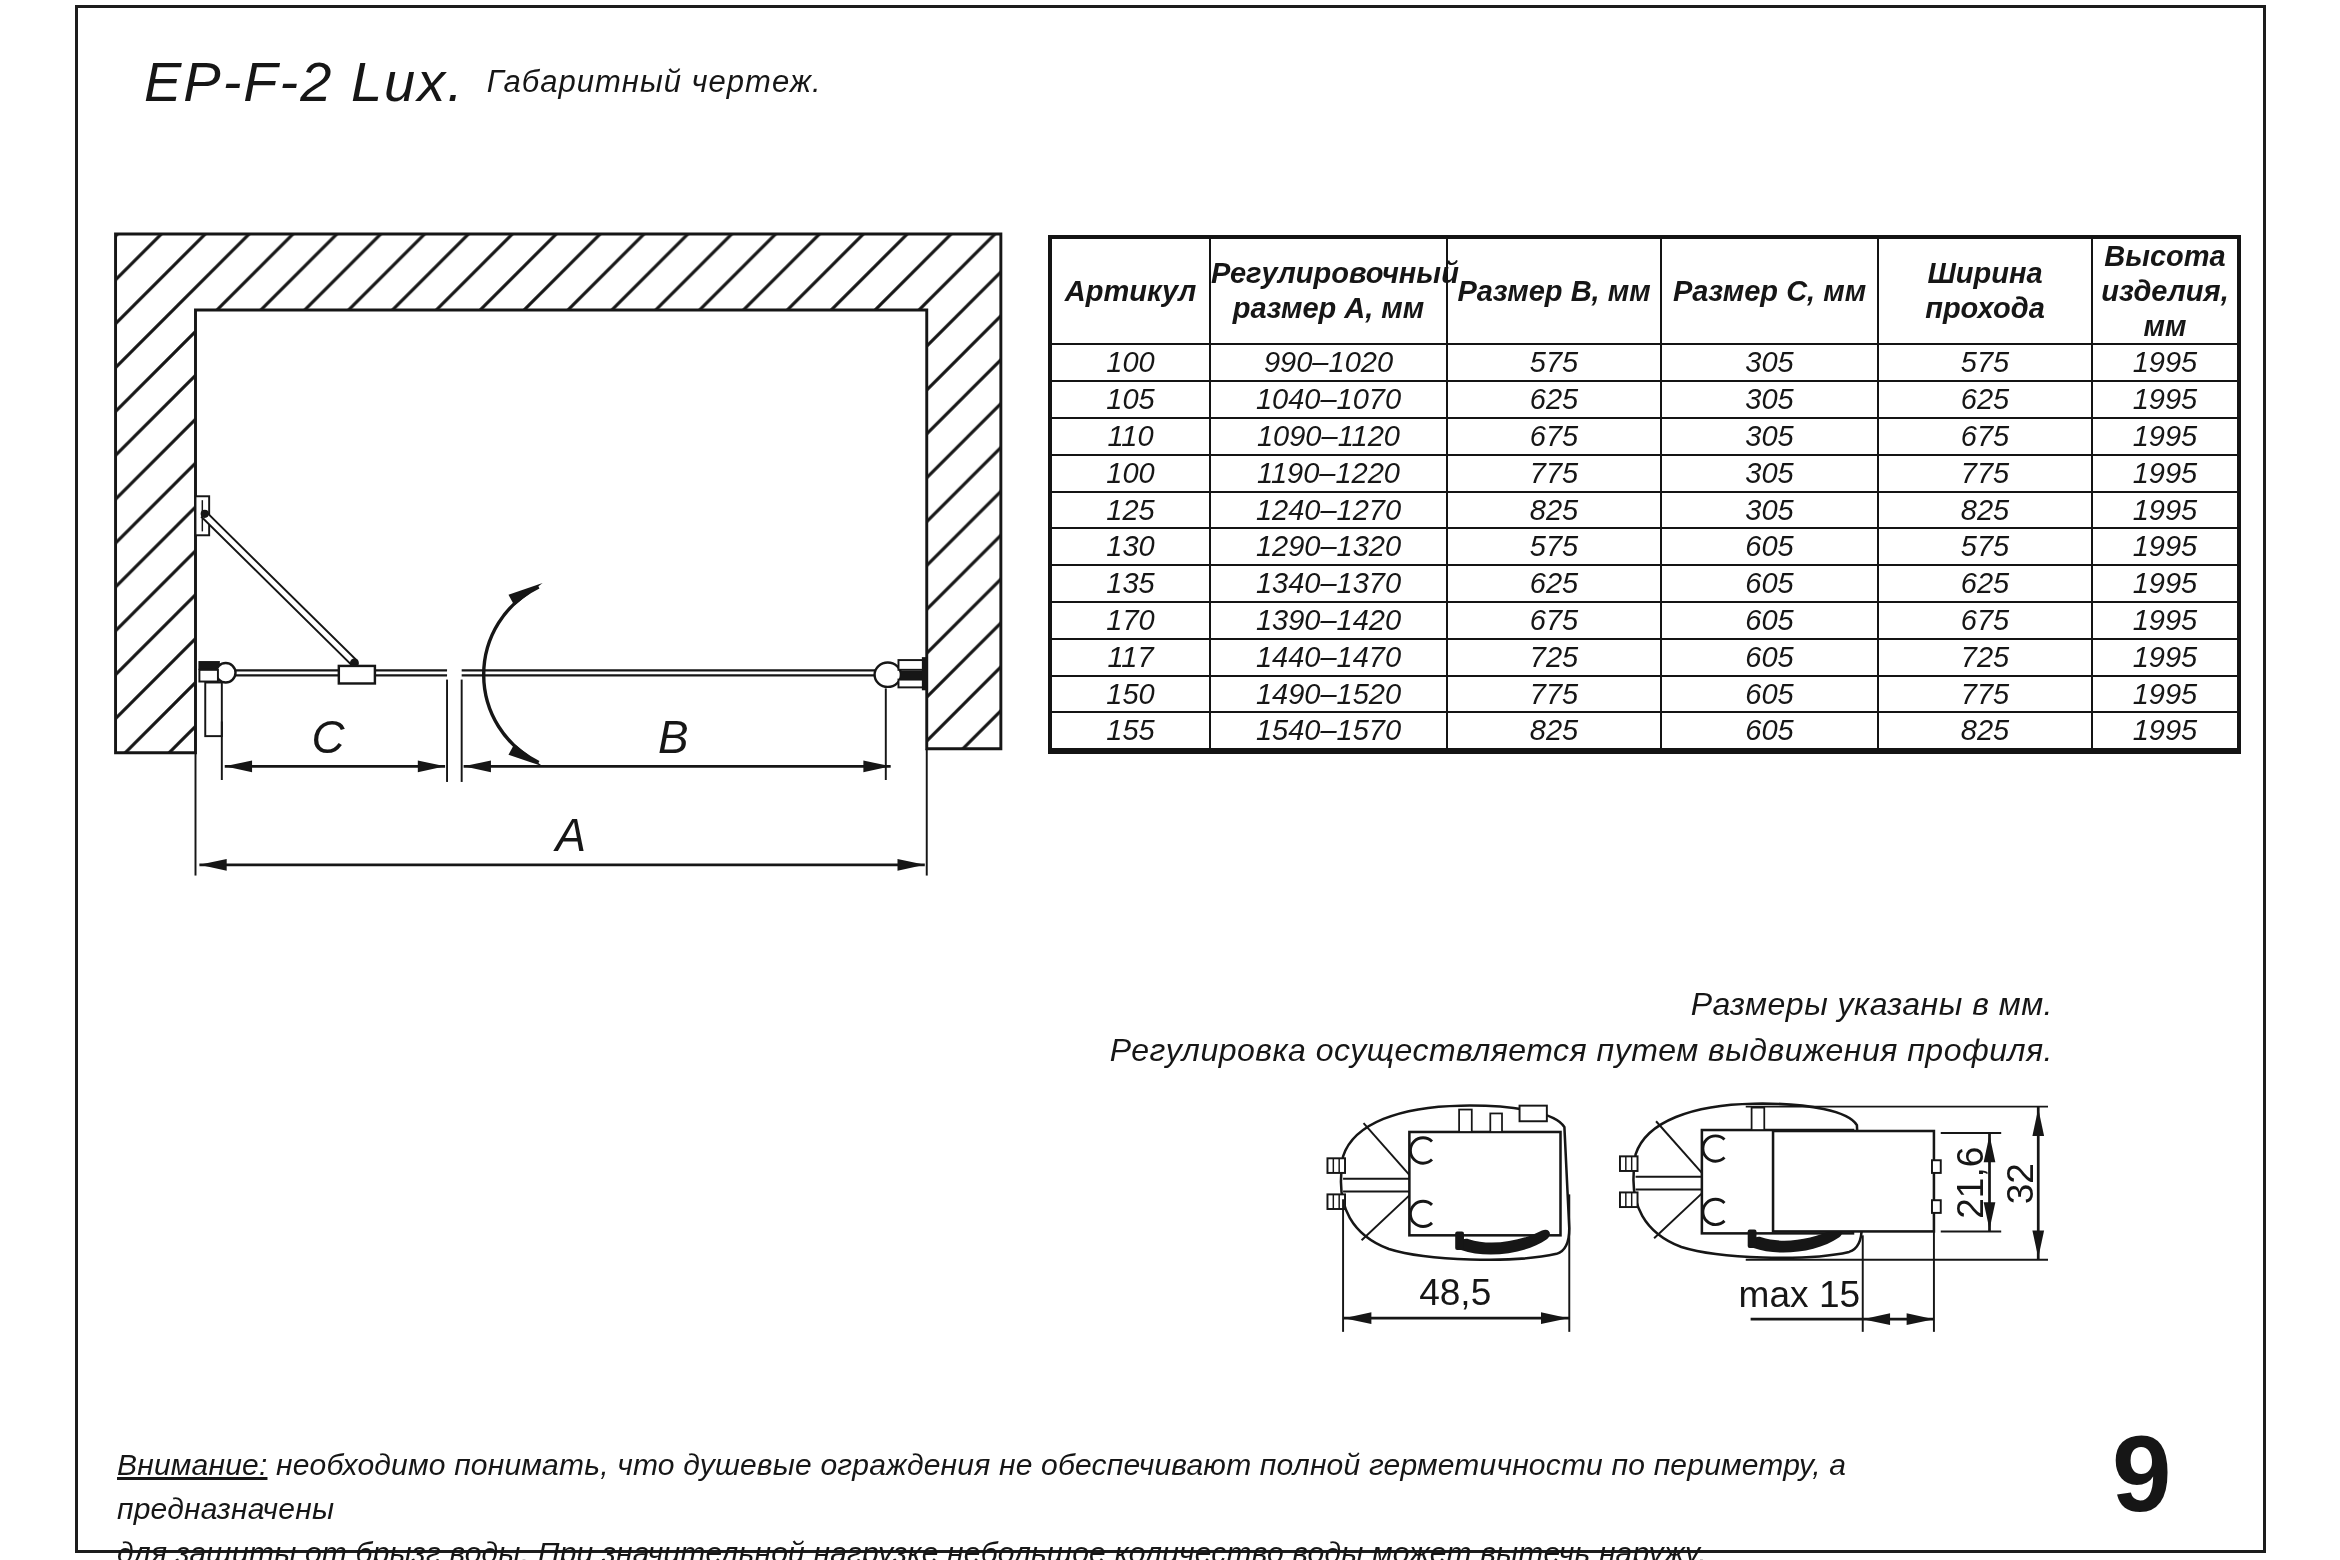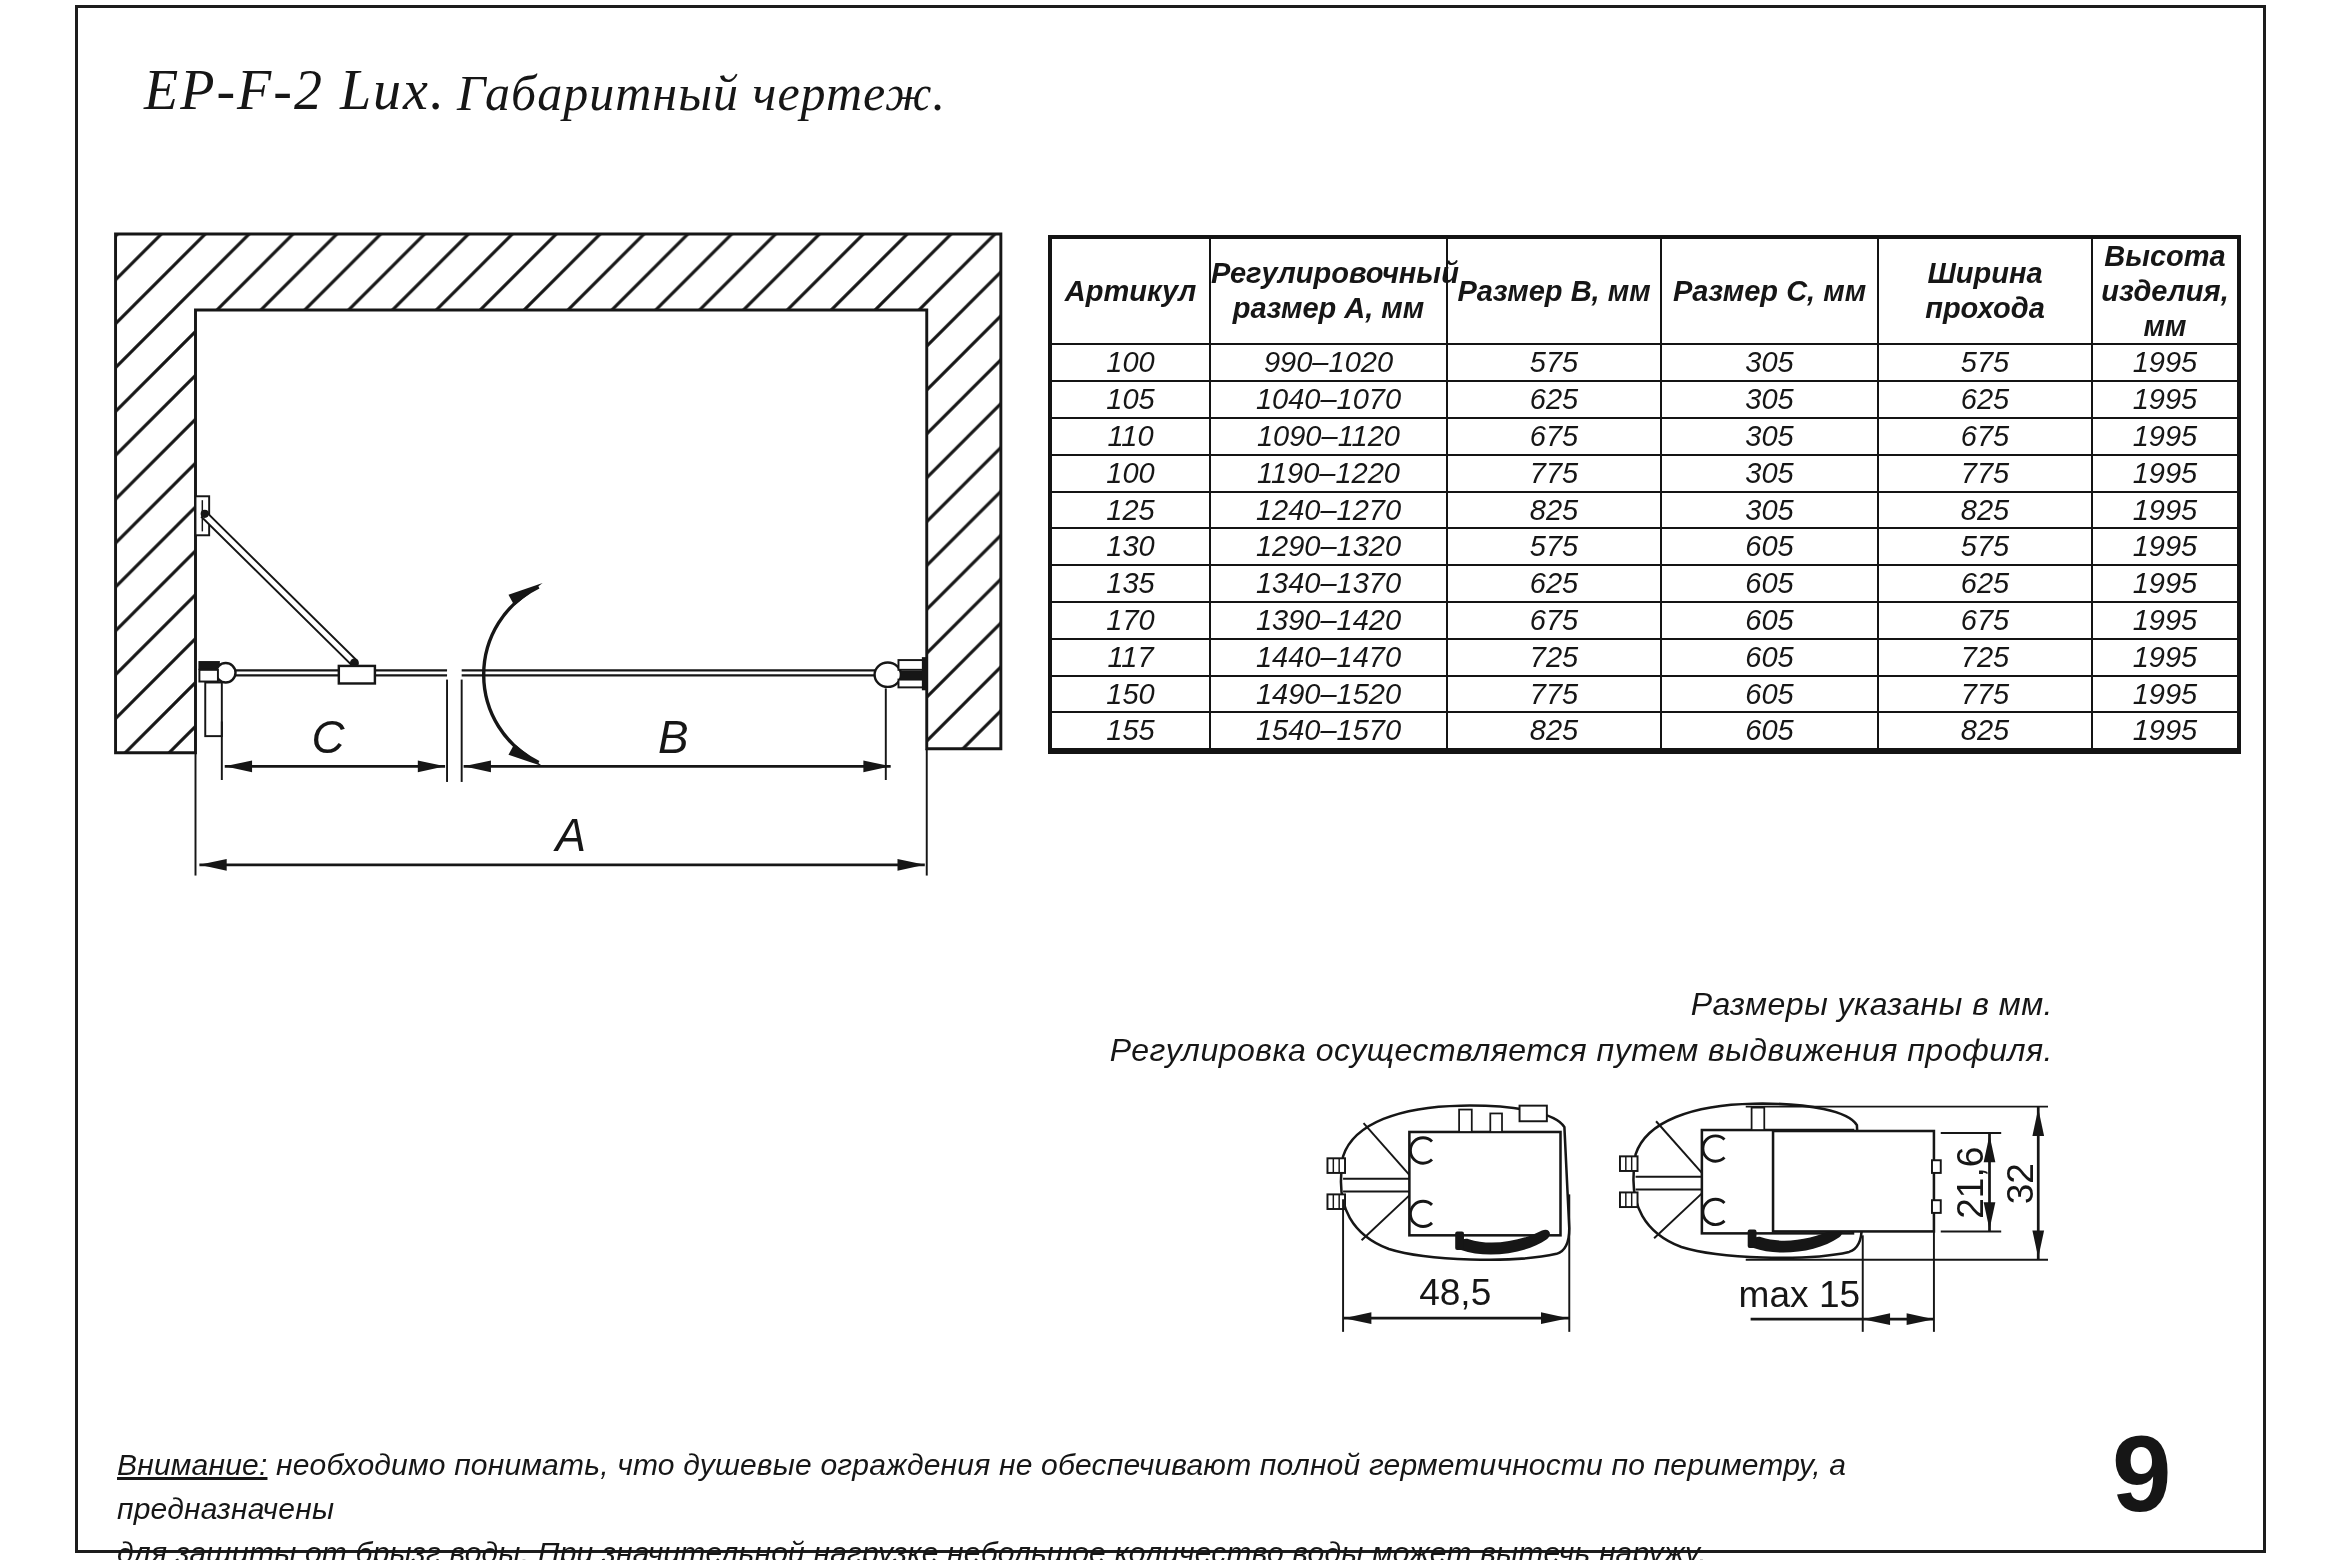--- a/index.html
+++ b/index.html
@@ -5,24 +5,24 @@
   html,body{margin:0;padding:0;}
   body{
     width:2341px;height:1560px;position:relative;overflow:hidden;
     background:#ffffff;color:#161616;
     font-family:"Liberation Sans", sans-serif;
   }
   
   .frame{position:absolute;background:#1c1c1c;}
   
   .title-wrap{
-    position:absolute;left:144px;top:58px;display:flex;align-items:flex-end;white-space:nowrap;font-family:Liberation Serif, serif;
+    position:absolute;left:144px;top:49px;display:flex;align-items:center;white-space:nowrap;
   }
   .title-model{font-size:56px;font-style:italic;letter-spacing:2px;}
-  .title-sub{font-size:50px;font-style:italic;margin-left:11px;letter-spacing:1px;}
+  .title-sub{font-size:31px;font-style:italic;margin-left:22px;letter-spacing:1px;}
   
   table.size-table{
     position:absolute;left:1048px;top:235px;width:1188px;
     border-collapse:collapse;table-layout:fixed;
     border:4.9px solid #141414;border-bottom-width:6.8px;
     background:#fff;
   }
   table.size-table th, table.size-table td{
     border:2px solid #141414;border-top-width:2.9px;border-bottom-width:2.9px;
     text-align:center;vertical-align:middle;padding:0;

